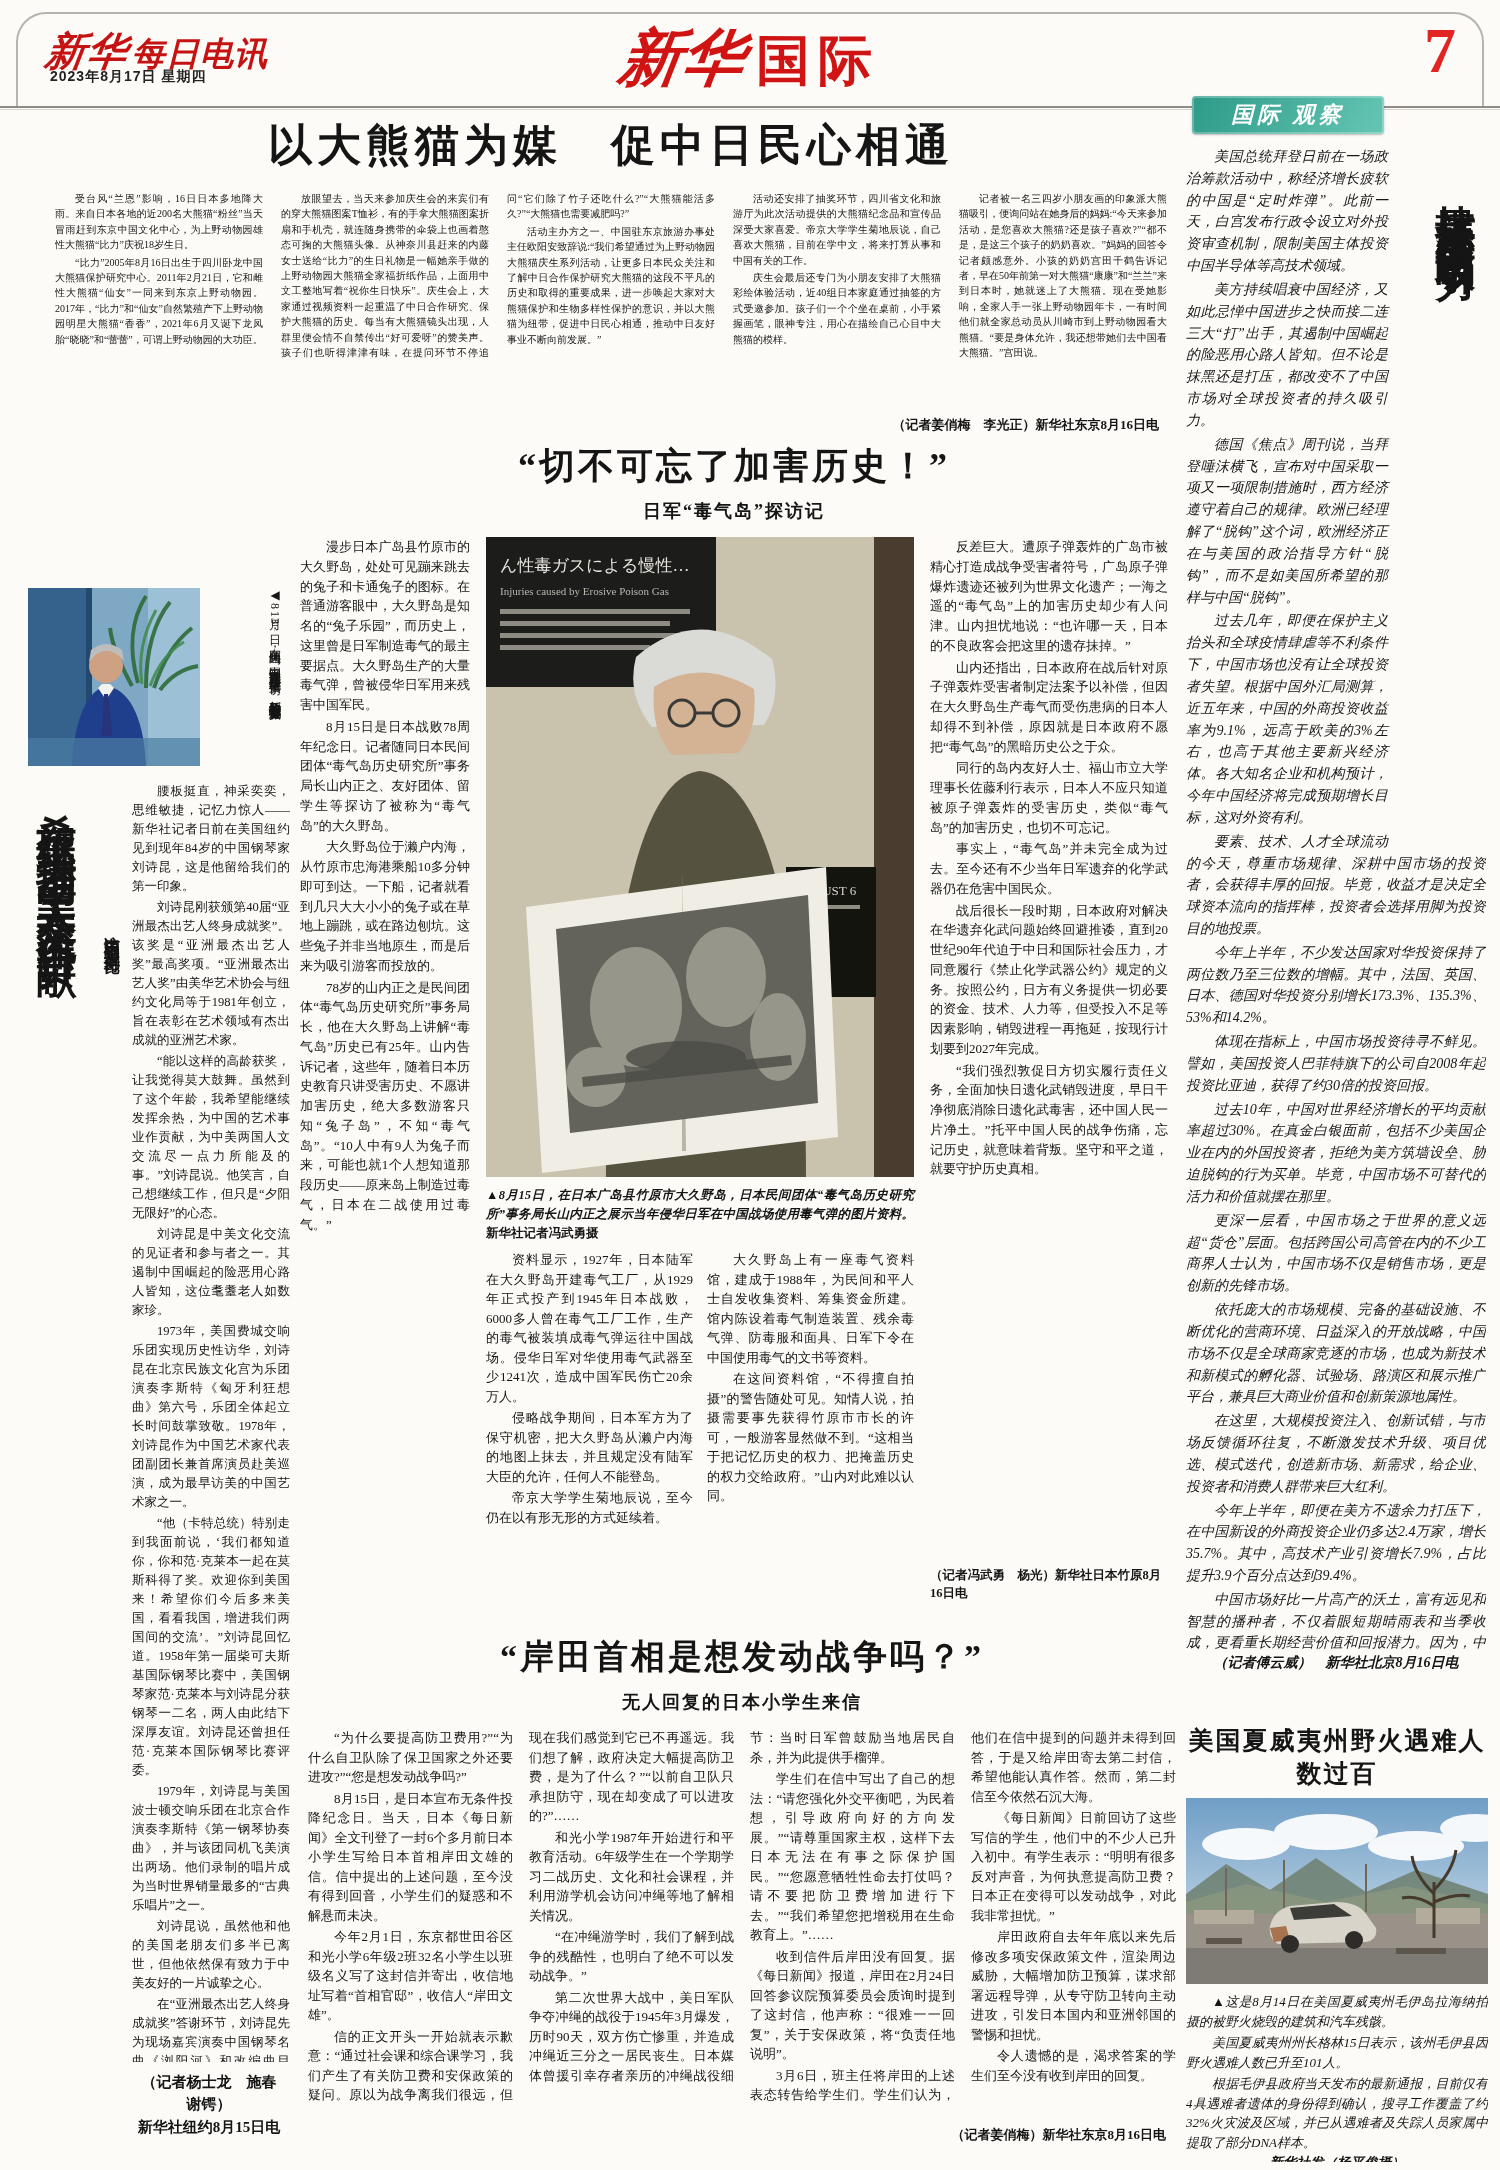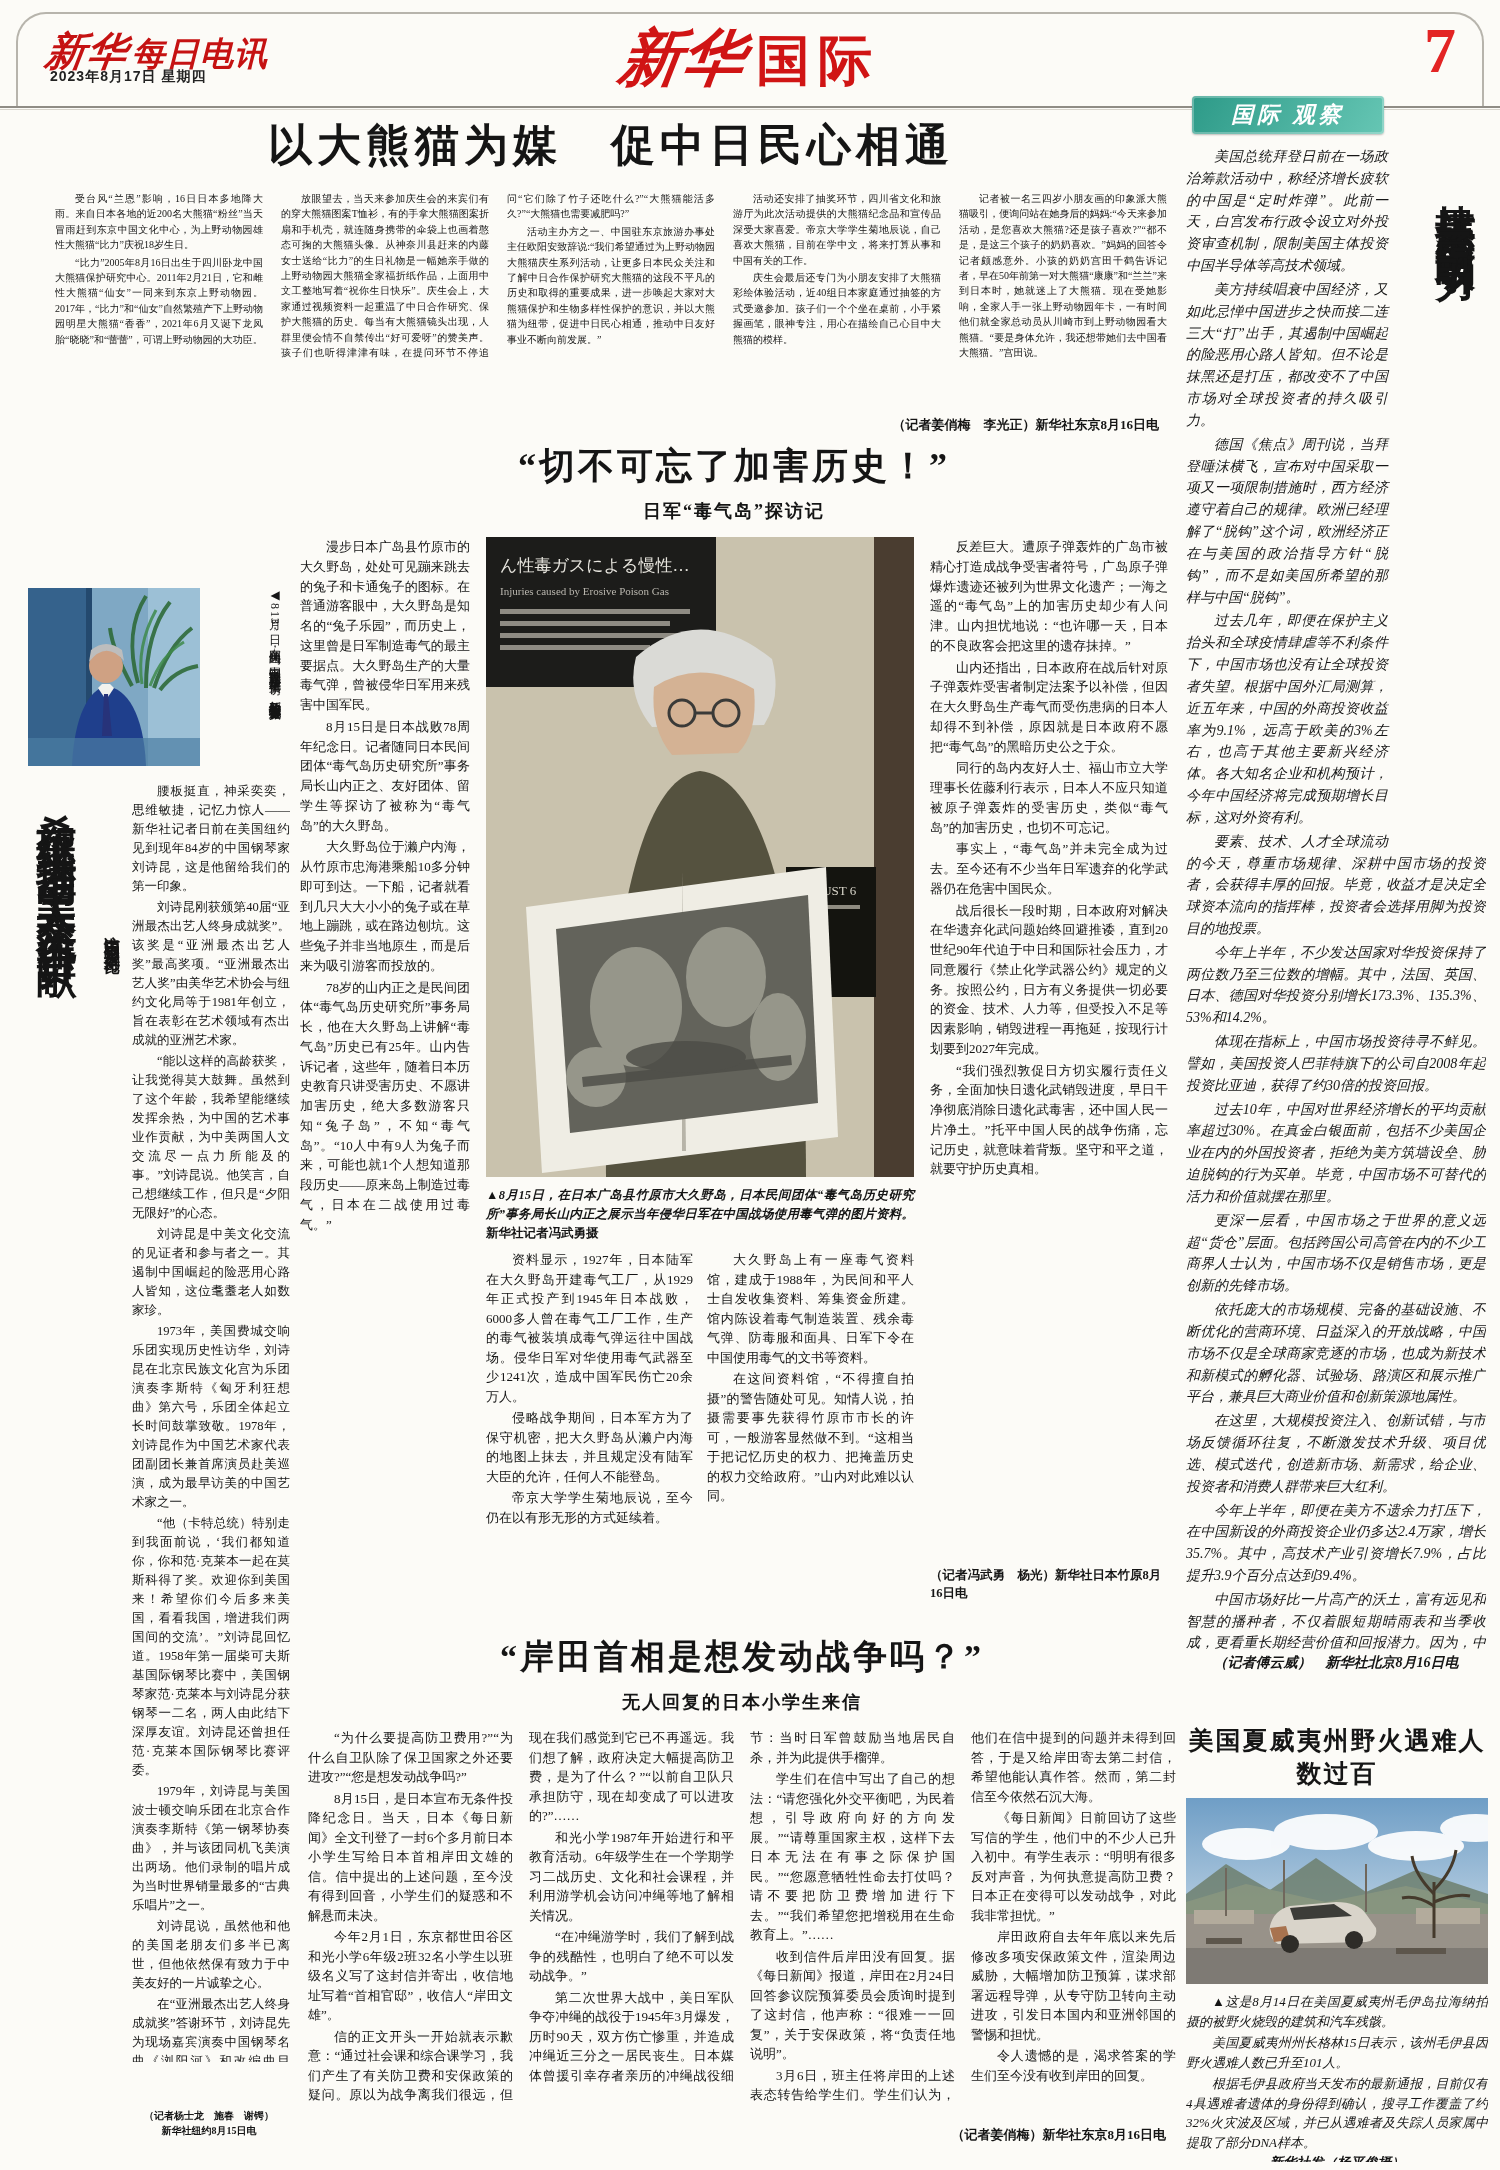--- a/index.html
+++ b/index.html
@@ -35,21 +35,21 @@
   .liu-photo-row{display:flex;gap:8px;height:178px;}
   .v-caption{writing-mode:vertical-rl;width:76px;height:176px;font-size:12px;line-height:1.5;
              letter-spacing:1px;overflow:hidden;}
   .liu-main{display:flex;gap:10px;margin-top:16px;height:1280px;}
   .v-headline{writing-mode:vertical-rl;font-size:40px;font-weight:900;letter-spacing:9px;
               width:56px;overflow:hidden;}
   .v-subhead{writing-mode:vertical-rl;font-size:16px;font-weight:700;width:28px;
              padding-top:140px;overflow:hidden;letter-spacing:3px;}
   .liu-body{flex:1;font-size:12.5px;line-height:1.52;overflow:hidden;}
   .liu-byline{position:absolute;left:100px;right:0;bottom:2px;text-align:center;
-              font-size:10px;line-height:1.5;}
+              font-size:15px;line-height:1.5;}
   
   #gas{left:300px;top:442px;width:868px;height:1180px;}
   .hl-l{font-size:36px;font-weight:900;text-align:center;letter-spacing:3px;margin:0 0 8px;}
   .subhead{font-size:18px;font-weight:700;text-align:center;margin:0 0 14px;letter-spacing:2px;}
   .gas-grid{display:flex;gap:16px;height:1066px;}
   .gas-col-l{width:170px;font-size:13px;line-height:1.52;overflow:hidden;}
   .gas-center{width:428px;display:flex;flex-direction:column;}
   .gas-caption{margin-top:9px;font-size:12.5px;line-height:1.5;font-weight:700;font-style:italic;
                text-align:justify;}
   .gas-caption .credit{font-style:normal;}

